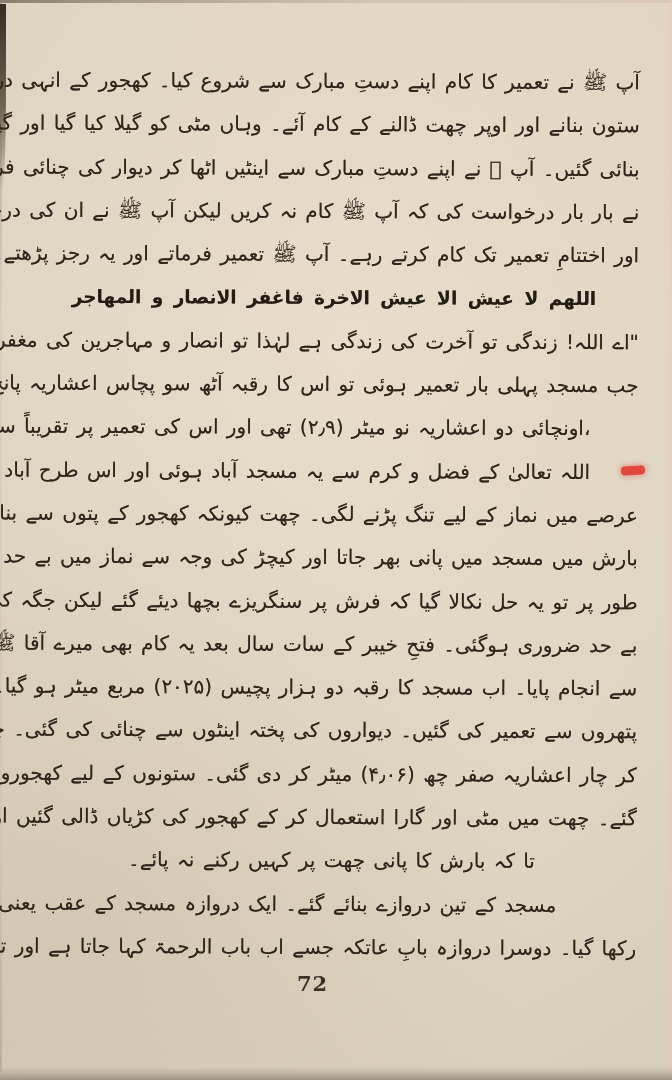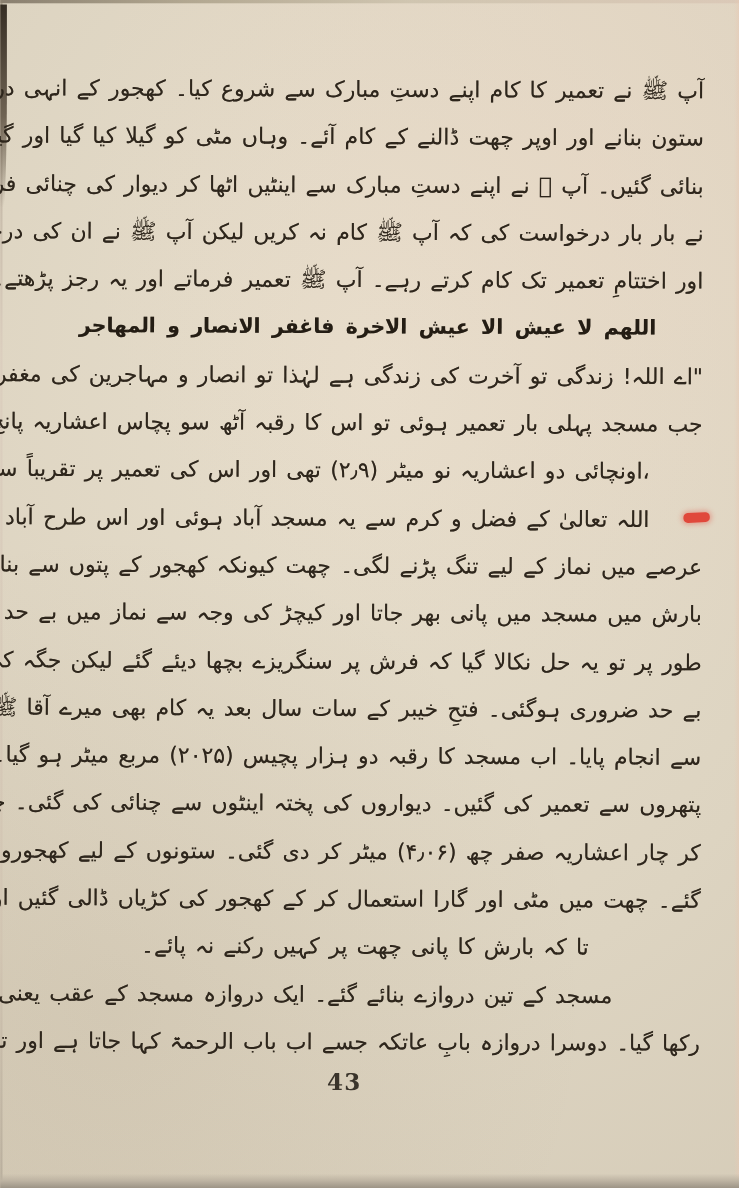--- a/index.html
+++ b/index.html
@@ -78,13 +78,13 @@
   <div class="line">پتھروں سے تعمیر کی گئیں۔ دیواروں کی پختہ اینٹوں سے چنائی کی گئی۔ چھت کی اونچائی بھی بڑھا</div>
   <div class="line">کر چار اعشاریہ صفر چھ (۴٫۰۶) میٹر کر دی گئی۔ ستونوں کے لیے کھجوروں کے تنے استعمال کیے</div>
   <div class="line">گئے۔ چھت میں مٹی اور گارا استعمال کر کے کھجور کی کڑیاں ڈالی گئیں اور مناسب ڈھلان بھی رکھی گئی</div>
   <div class="line center">تا کہ بارش کا پانی چھت پر کہیں رکنے نہ پائے۔</div>
   <div class="line ind-md">مسجد کے تین دروازے بنائے گئے۔ ایک دروازہ مسجد کے عقب یعنی جنوب کی جانب</div>
   <div class="line">رکھا گیا۔ دوسرا دروازہ بابِ عاتکہ جسے اب باب الرحمۃ کہا جاتا ہے اور تیسرا دروازہ بابِ عثمانؓ</div>
 </div>
 
 <div class="red-mark" style="background: rgb(224, 72, 59);"></div>
 
-<div class="page-number">43</div>
+<div class="page-number">72</div>
 
 </body></html>

